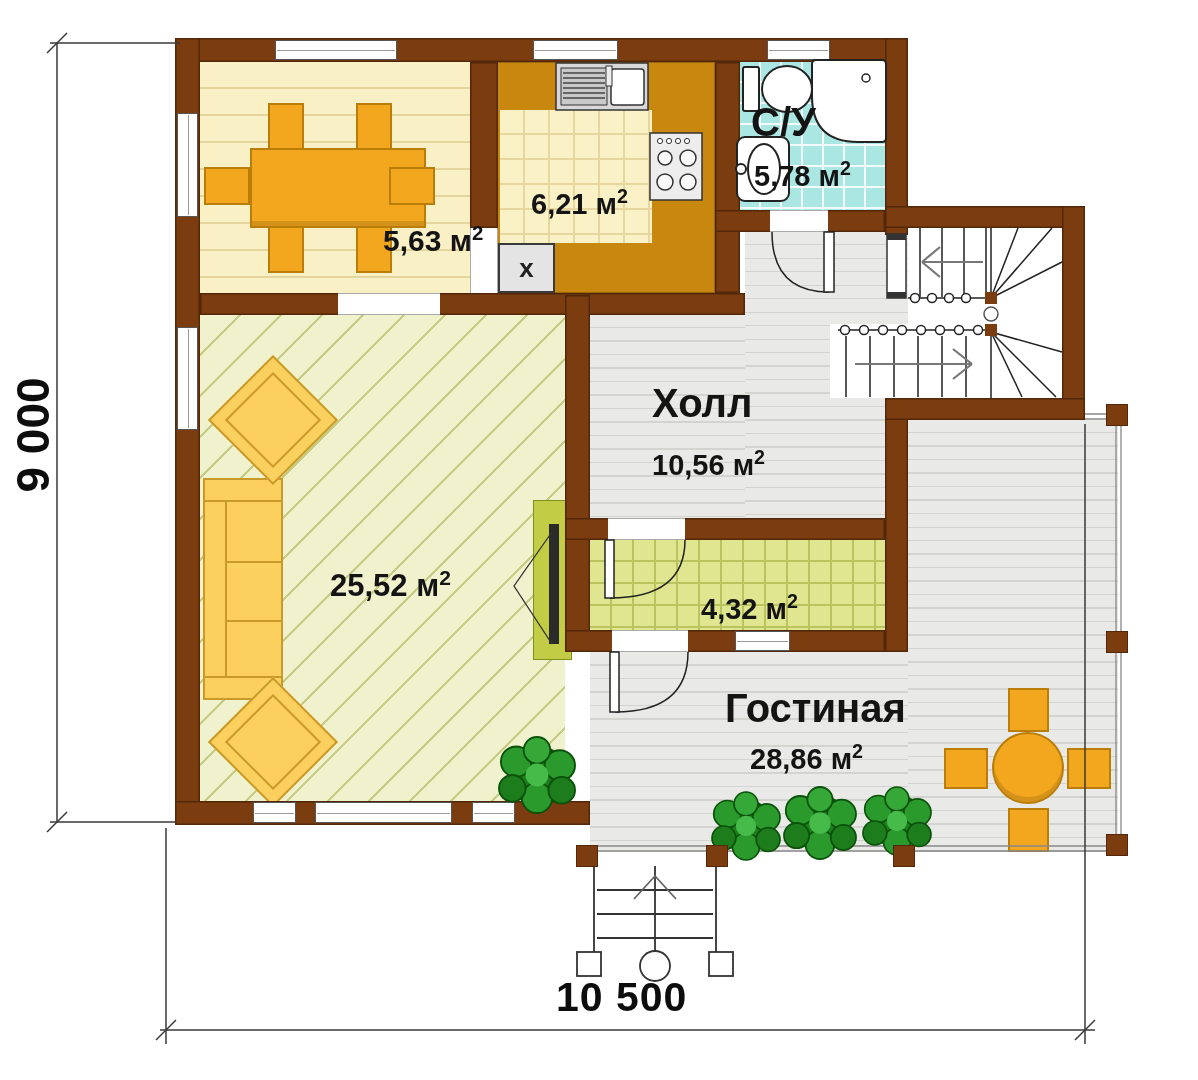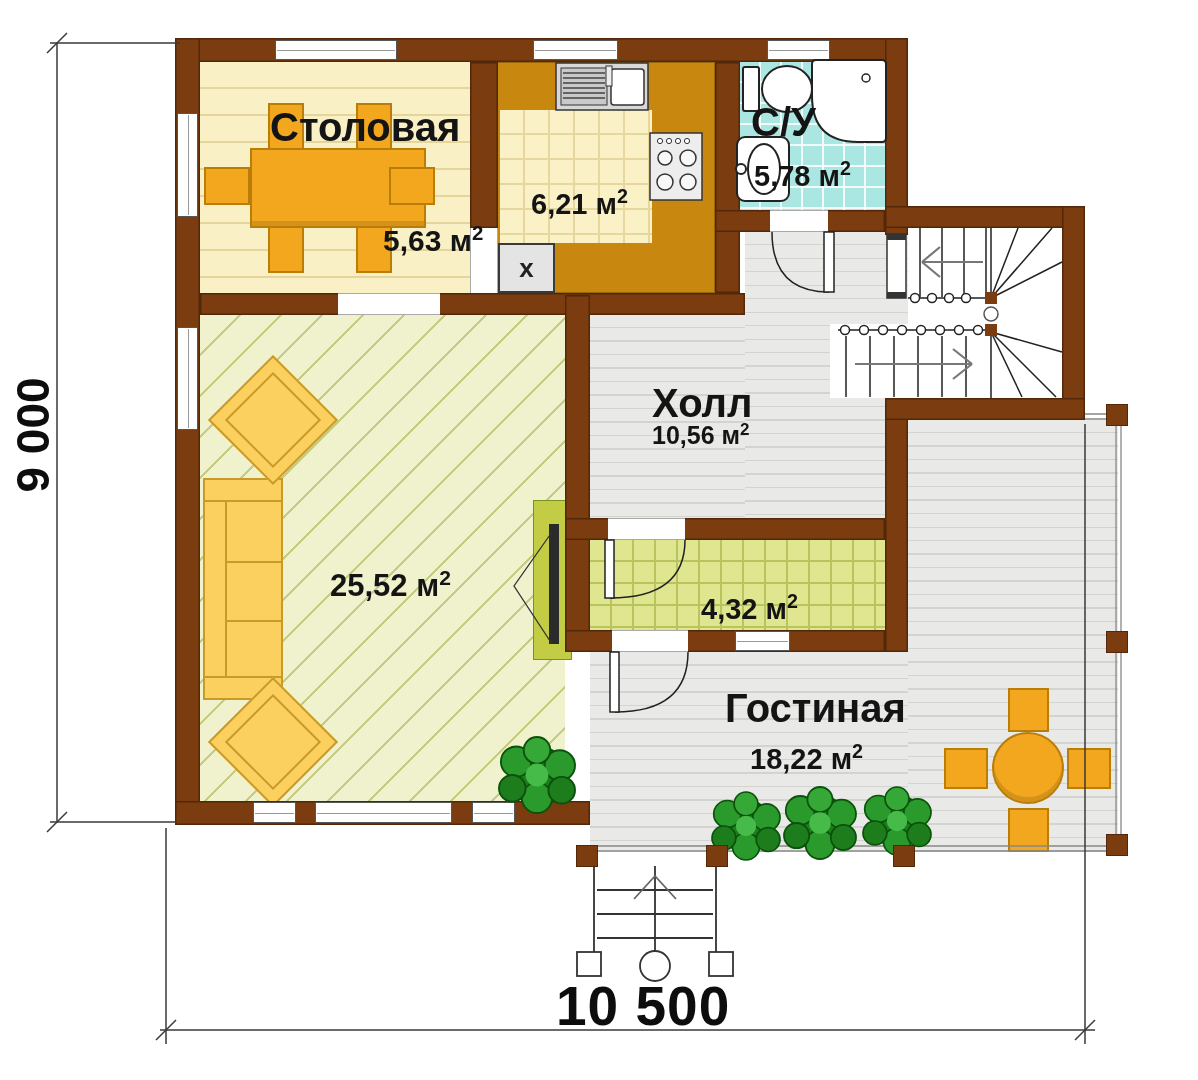--- a/index.html
+++ b/index.html
@@ -34,21 +34,21 @@
   .ln{position:absolute;background:var(--sofa-b)}
   .armchair{position:absolute;width:92px;height:92px;background:var(--sofa);border:2px solid var(--sofa-b);box-sizing:border-box;transform:rotate(45deg)}
   .armchair .seat{position:absolute;inset:10px;border:2px solid var(--sofa-b)}
   .tvstand{position:absolute;background:var(--tv);border:1.5px solid #7e8f1e;box-sizing:border-box}
   .tv{position:absolute;background:#2b2b2b}
   .xbox{position:absolute;background:#e4e4e4;border:2px solid #3a3a3a;box-sizing:border-box;
         display:flex;align-items:center;justify-content:center;font-weight:bold;font-size:26px;color:#222}
   .room-name{position:absolute;font-weight:bold;font-size:40px;color:#141414;white-space:nowrap;z-index:30}
   .room-area{position:absolute;font-weight:bold;font-size:30px;color:#141414;white-space:nowrap;z-index:30}
   .room-area sup{font-size:68%;vertical-align:super}
-  .dim{position:absolute;font-weight:bold;font-size:55px;color:#0d0d0d;white-space:nowrap;z-index:30}
+  .dim{position:absolute;font-weight:bold;font-size:41px;color:#0d0d0d;white-space:nowrap;z-index:30}
   .dim-v{transform:rotate(-90deg);transform-origin:center;text-align:center}
   svg.overlay{position:absolute;left:0;top:0;z-index:20;pointer-events:none}
   .post,.lvl2{z-index:25}
 </style>
 </head>
 <body>
 
 <div id="plan">
 
   <div class="floor f-dining" style="left:200px;top:62px;width:270px;height:233px"></div>
@@ -262,34 +262,33 @@
     </g>
   </svg>
 
   <div class="post" style="left:1106px;top:404px"></div>
   <div class="post" style="left:1106px;top:631px"></div>
   <div class="post" style="left:1106px;top:834px"></div>
   <div class="post" style="left:576px;top:845px"></div>
   <div class="post" style="left:706px;top:845px"></div>
   <div class="post" style="left:893px;top:845px"></div>
 
-  <div class="room-name" style="left:270px;top:105px">Столовая</div>
   <div class="room-area" style="left:383px;top:222px"><span>5,63 м</span><sup>2</sup></div>
 
   <div class="room-area" style="left:531px;top:185px;font-size:29px"><span>6,21 м</span><sup>2</sup></div>
 
   <div class="room-name" style="left:751px;top:100px">С/У</div>
   <div class="room-area" style="left:754px;top:157px;font-size:29px"><span>5,78 м</span><sup>2</sup></div>
 
   <div class="room-name" style="left:652px;top:381px">Холл</div>
-  <div class="room-area" style="left:652px;top:420px;font-size:25px"><span>10,56 м</span><sup>2</sup></div>
+  <div class="room-area" style="left:652px;top:446px;font-size:29px"><span>10,56 м</span><sup>2</sup></div>
 
   <div class="room-area" style="left:330px;top:566px;font-size:31px"><span>25,52 м</span><sup>2</sup></div>
 
   <div class="room-area" style="left:701px;top:590px;font-size:29px"><span>4,32 м</span><sup>2</sup></div>
 
   <div class="room-name" style="left:725px;top:686px">Гостиная</div>
-  <div class="room-area" style="left:750px;top:740px;font-size:29px"><span>18,22 м</span><sup>2</sup></div>
+  <div class="room-area" style="left:750px;top:740px;font-size:29px"><span>28,86 м</span><sup>2</sup></div>
 
   <div class="dim dim-v" style="left:-28px;top:408px;width:122px;font-size:46px">9 000</div>
   <div class="dim" style="left:556px;top:974px;letter-spacing:1px">10 500</div>
 
 </div>
 
 </body></html>

